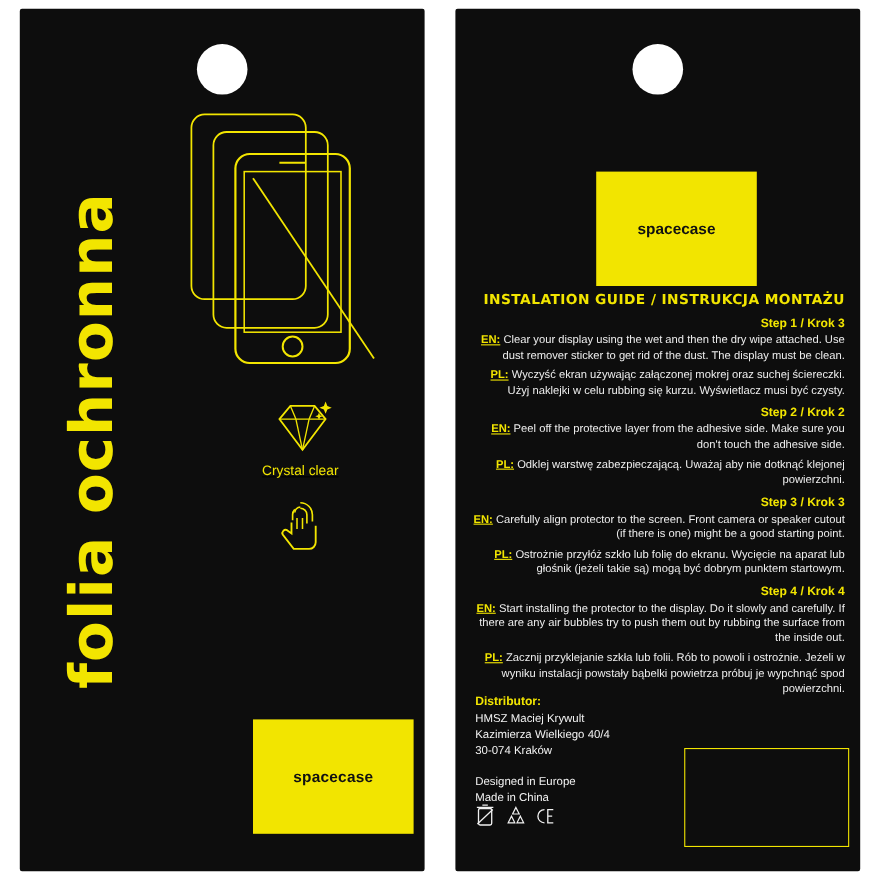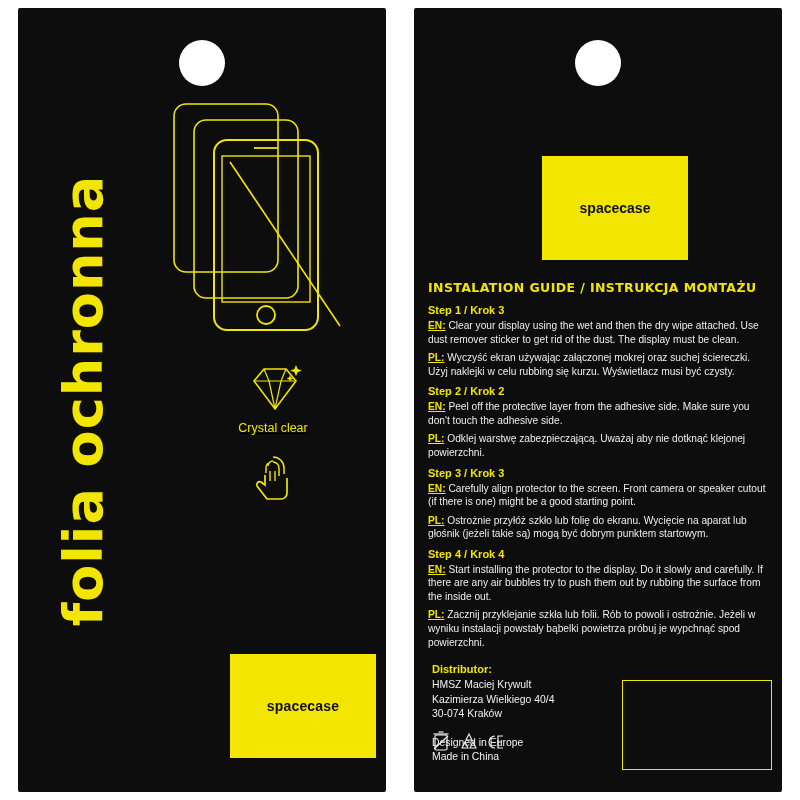--- a/index.html
+++ b/index.html
@@ -133,24 +133,24 @@
   }
   .brand-block-right .brand-text {
     color: #111111;
     font-size: 14px;
     font-weight: bold;
   }
 
   .guide {
     position: absolute;
     left: 14px;
-    top: 272px;
+    top: 256px;
     width: 340px;
     color: #f0f0f0;
-    text-align: left;
+    text-align: right;
   }
   .guide-title {
     color: #f2e500;
     font-size: 12.5px;
     font-weight: bold;
     letter-spacing: 0.4px;
     margin-bottom: 9px;
     font-family: "DejaVu Sans", sans-serif;
   }
   .step-head {
@@ -168,21 +168,21 @@
   .step-para .lang {
     color: #f2e500;
     font-weight: bold;
     text-decoration: underline;
   }
 
   
   .distributor {
     position: absolute;
     left: 18px;
-    top: 655px;
+    top: 624px;
     width: 190px;
     color: #f2f2f2;
     text-align: left;
   }
   .distributor .dist-label {
     color: #f2e500;
     font-size: 11px;
     font-weight: bold;
     margin-bottom: 3px;
   }

